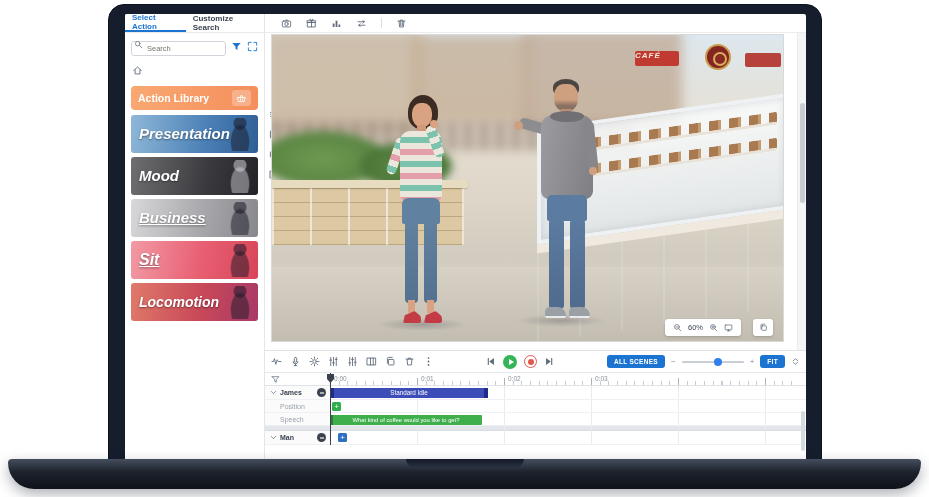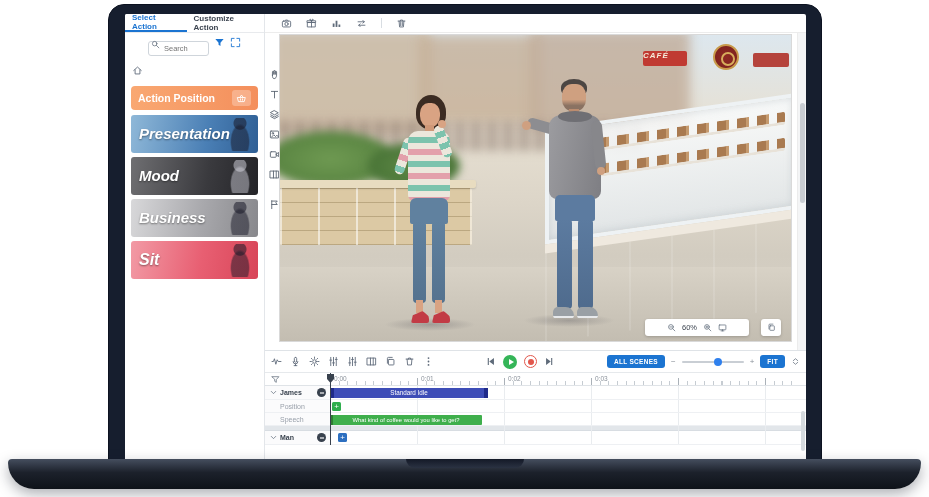--- a/index.html
+++ b/index.html
@@ -24,21 +24,21 @@
   .icon.fill svg { fill:currentColor; stroke:none; }
   .icon.blue { color:#1b74d1; }
   .icon.sm svg { width:9px; height:9px; }
 
   
   .sidebar { position:absolute; left:0; top:0; width:140px; height:100%; background:#fff;
              border-right:1px solid #e3e6ea; overflow:hidden; }
   .tabs { display:flex; height:19px; border-bottom:1px solid #e8eaed; }
   .tab { padding:0 7px; font-size:8px; font-weight:700; color:#3c4450; display:flex; align-items:center; cursor:pointer; }
   .tab.active { color:#1b74d1; border-bottom:2px solid #1b74d1; }
-  .search-row { display:flex; align-items:flex-start; gap:5px; padding:4px 23px; }
+  .search-row { display:flex; align-items:center; gap:5px; padding:4px 6px; }
   .search-box { position:relative; flex:1; }
   .search-box .s-ic { position:absolute; left:3px; top:3px; }
   .search-input { width:100%; height:15px; border:1px solid #cfd5db; border-radius:3px;
                   font-size:7.5px; padding:0 3px 0 15px; color:#3c4450; outline:none;
                   font-family:"Liberation Sans","DejaVu Sans",sans-serif; }
   .home-row { padding:2px 7px 3px; }
   .library-banner { margin:3px 6px 5px; height:24px; border-radius:4px;
                     background:linear-gradient(90deg,#f9a872,#f48f5c);
                     display:flex; align-items:center; padding:0 7px; color:#fff;
                     font-size:10.5px; font-weight:700; }
@@ -50,46 +50,46 @@
   .card-label { font-weight:700; font-style:italic; font-size:15px; line-height:1.05;
                 text-shadow:0 1px 2px rgba(0,0,0,.45); }
   .card::after { content:""; position:absolute; right:5px; top:3px; width:26px; height:33px;
           background:radial-gradient(circle at 50% 16%, rgba(25,25,40,.55) 6px, transparent 7px),
                      radial-gradient(ellipse at 50% 72%, rgba(25,25,40,.5) 46%, transparent 54%); }
   .card.lightsil::after {
           background:radial-gradient(circle at 50% 16%, rgba(215,215,225,.5) 6px, transparent 7px),
                      radial-gradient(ellipse at 50% 72%, rgba(215,215,225,.45) 46%, transparent 54%); }
   .c0 { background:linear-gradient(100deg,#8fb8d8,#4a7fb5 60%,#2f5f95); }
   .c1 { background:linear-gradient(100deg,#6f6f72,#3a3a3e 60%,#242428); }
-  .c2 { background:linear-gradient(100deg,#d8d8da,#a8a8ac 55%,#88888c); }
+  .c2 { background:linear-gradient(100deg,#d8d8da,#a8a8ac 55%,#88888c);text-decoration:underline; }
   .c3 { background:linear-gradient(100deg,#8fd8b0,#3da873 60%,#2d8a5f); }
   .c4 { background:linear-gradient(100deg,#7a8ae0,#5a5fd0 50%,#8a4fc0); }
   .c4 .card-label { font-size:11px; }
-  .c5 { background:linear-gradient(100deg,#f29aa5,#e85f72 55%,#d84558); }
+  .c5 { background:linear-gradient(100deg,#f29aa5,#e85f72 55%,#d84558);text-decoration:underline; }
   .c5 .card-label { font-size:16px; }
   .c6 { background:linear-gradient(100deg,#b07ad0,#8a50b8 55%,#7040a0); }
   .c6 .card-label { font-size:13px; }
   .c7 { background:linear-gradient(100deg,#e07a6a,#c84858 55%,#a83a68); }
   .c7 .card-label { font-size:14px; }
 
   
   .workspace { position:absolute; left:140px; top:0; width:541px; height:437px; }
   .cv-toolbar { display:flex; align-items:center; gap:14px; padding:0 16px; height:19px;
                 border-bottom:1px solid #ececec; }
   .cv-divider { width:1px; height:10px; background:#d8dde2; }
   .rail { position:absolute; left:0; top:19px; width:18px; height:317px; display:flex;
           flex-direction:column; align-items:center; gap:9px; padding-top:36px; }
   .rail .icon { color:#5a6470; cursor:pointer; }
   .rail .gap { margin-top:10px; }
   .cv-scroll { position:absolute; right:0; top:19px; width:9px; height:317px; background:#f4f5f6;
                border-left:1px solid #ececec; }
   .cv-thumb { position:absolute; left:1.5px; top:70px; width:5px; height:100px; background:#c9cdd2; border-radius:3px; }
 
   
-  .scene { position:absolute; left:14px; top:20px; width:513px; height:308px; overflow:hidden;
+  .scene { position:absolute; left:6px; top:20px; width:513px; height:308px; overflow:hidden;
            border:1px solid #d9d9d9;
            background:linear-gradient(180deg,#dde7ee 0%,#e7e0d2 30%,#dcd5c8 55%,#d2ccc0 72%,#d9d3c9 100%); }
   .scene i { position:absolute; display:block; }
   .bldg1 { left:-10px; top:-5px; width:160px; height:105px; background:#cbb9a2; filter:blur(6px); opacity:.85; }
   .bldg2 { left:140px; top:0; width:120px; height:88px; background:#c2a98e; filter:blur(6px); opacity:.7; }
   .bldg3 { left:250px; top:-5px; width:160px; height:98px; background:#bfa893; filter:blur(6px); opacity:.75; }
   .crowd { left:0; top:86px; width:360px; height:30px; filter:blur(5px);
            background:repeating-linear-gradient(90deg, rgba(120,100,90,.5) 0 8px, rgba(185,165,150,.4) 8px 16px); }
   .bush1 { left:-12px; top:96px; width:125px; height:56px; border-radius:50%; filter:blur(4px);
            background:radial-gradient(ellipse,#6f9a52,#4f7a3a); }
@@ -160,21 +160,21 @@
   .man .armdn  { left:58px; top:42px; width:11px; height:48px; background:#87878b; border-radius:5px; transform:rotate(-6deg); }
   .man .handr  { left:62px; top:88px; width:8px; height:8px; background:#cfa080; border-radius:50%; }
   .man .hips   { left:20px; top:116px; width:40px; height:26px; background:#5c7ba0; border-radius:5px 5px 2px 2px; }
   .man .legl   { left:22px; top:140px; width:15px; height:90px; background:linear-gradient(#5c7ba0,#4f6b8d); border-radius:4px; }
   .man .legr   { left:43px; top:140px; width:15px; height:90px; background:linear-gradient(#5c7ba0,#4f6b8d); border-radius:4px; }
   .man .shoel  { left:18px; top:228px; width:21px; height:11px; background:#9aa0a5; border-radius:6px 10px 3px 3px; border-bottom:2px solid #e8eaec; }
   .man .shoer  { left:42px; top:228px; width:21px; height:11px; background:#9aa0a5; border-radius:6px 10px 3px 3px; border-bottom:2px solid #e8eaec; }
 
   
   .zoom-bar { position:absolute; right:42px; bottom:5px; height:17px; background:#fff; border-radius:3px;
-              box-shadow:0 1px 3px rgba(0,0,0,.2); display:flex; align-items:center; gap:6px; padding:0 22px; }
+              box-shadow:0 1px 3px rgba(0,0,0,.2); display:flex; align-items:center; gap:6px; padding:0 8px; }
   .zoom-level { font-size:7.5px; color:#3c4450; }
   .zoom-extra { position:absolute; right:10px; bottom:5px; width:20px; height:17px; background:#fff; border-radius:3px;
               box-shadow:0 1px 3px rgba(0,0,0,.2); display:flex; align-items:center; justify-content:center; }
 
   
   .timeline { position:absolute; left:0; right:0; top:336px; height:101px; border-top:1px solid #dfe3e7; background:#fff; }
   .tl-toolbar { display:flex; align-items:center; height:22px; padding:0 6px; border-bottom:1px solid #e6e9ec; }
   .tl-left { display:flex; align-items:center; gap:8px; }
   .tl-center { display:flex; align-items:center; gap:7px; margin:0 auto; }
   .tl-right { display:flex; align-items:center; gap:6px; }
@@ -233,21 +233,21 @@
 </head>
 <body>
 
 <div class="stage">
   <div class="bezel">
     <div class="screen">
 
       <aside class="sidebar">
         <div class="tabs">
           <div class="tab active">Select Action</div>
-          <div class="tab">Customize Action</div>
+          <div class="tab">Customize Search</div>
         </div>
         <div class="search-row">
           <div class="search-box">
             <span class="icon sm s-ic">
               <svg viewBox="0 0 16 16">
                   <circle cx="6.5" cy="6.5" r="4"></circle>
                   <path d="M9.6 9.6L14 14"></path>
                 </svg>
             </span>
             <input class="search-input" placeholder="Search" style="">
@@ -264,39 +264,42 @@
           </span>
         </div>
         <div class="home-row">
           <span class="icon">
             <svg viewBox="0 0 16 16">
                 <path d="M2.5 8L8 3l5.5 5M4.5 7v6h7V7"></path>
               </svg>
           </span>
         </div>
         <div class="library-banner">
-          <span>Action Position</span>
+          <span>Action Library</span>
           <span class="basket icon">
             <svg viewBox="0 0 16 16">
                 <path d="M2.5 6.5h11l-1.6 6h-7.8zM5.5 6.5L8 3l2.5 3.5M6.5 8.5v2M9.5 8.5v2"></path>
               </svg>
           </span>
         </div>
         <div class="cards">
           <div class="card c0">
             <span class="card-label">Presentation</span>
             </div>
           <div class="card c1 lightsil">
             <span class="card-label">Mood</span>
             </div>
           <div class="card c2">
             <span class="card-label">Business</span>
             </div>
           <div class="card c5">
             <span class="card-label">Sit</span>
+            </div>
+          <div class="card c7">
+            <span class="card-label">Locomotion</span>
             </div>
         </div>
       </aside>
 
       <main class="workspace">
 
         <div class="cv-toolbar">
           <span class="icon">
             <svg viewBox="0 0 16 16">
                 <rect x="2" y="4.5" width="12" height="8.5" rx="1.5"></rect>

